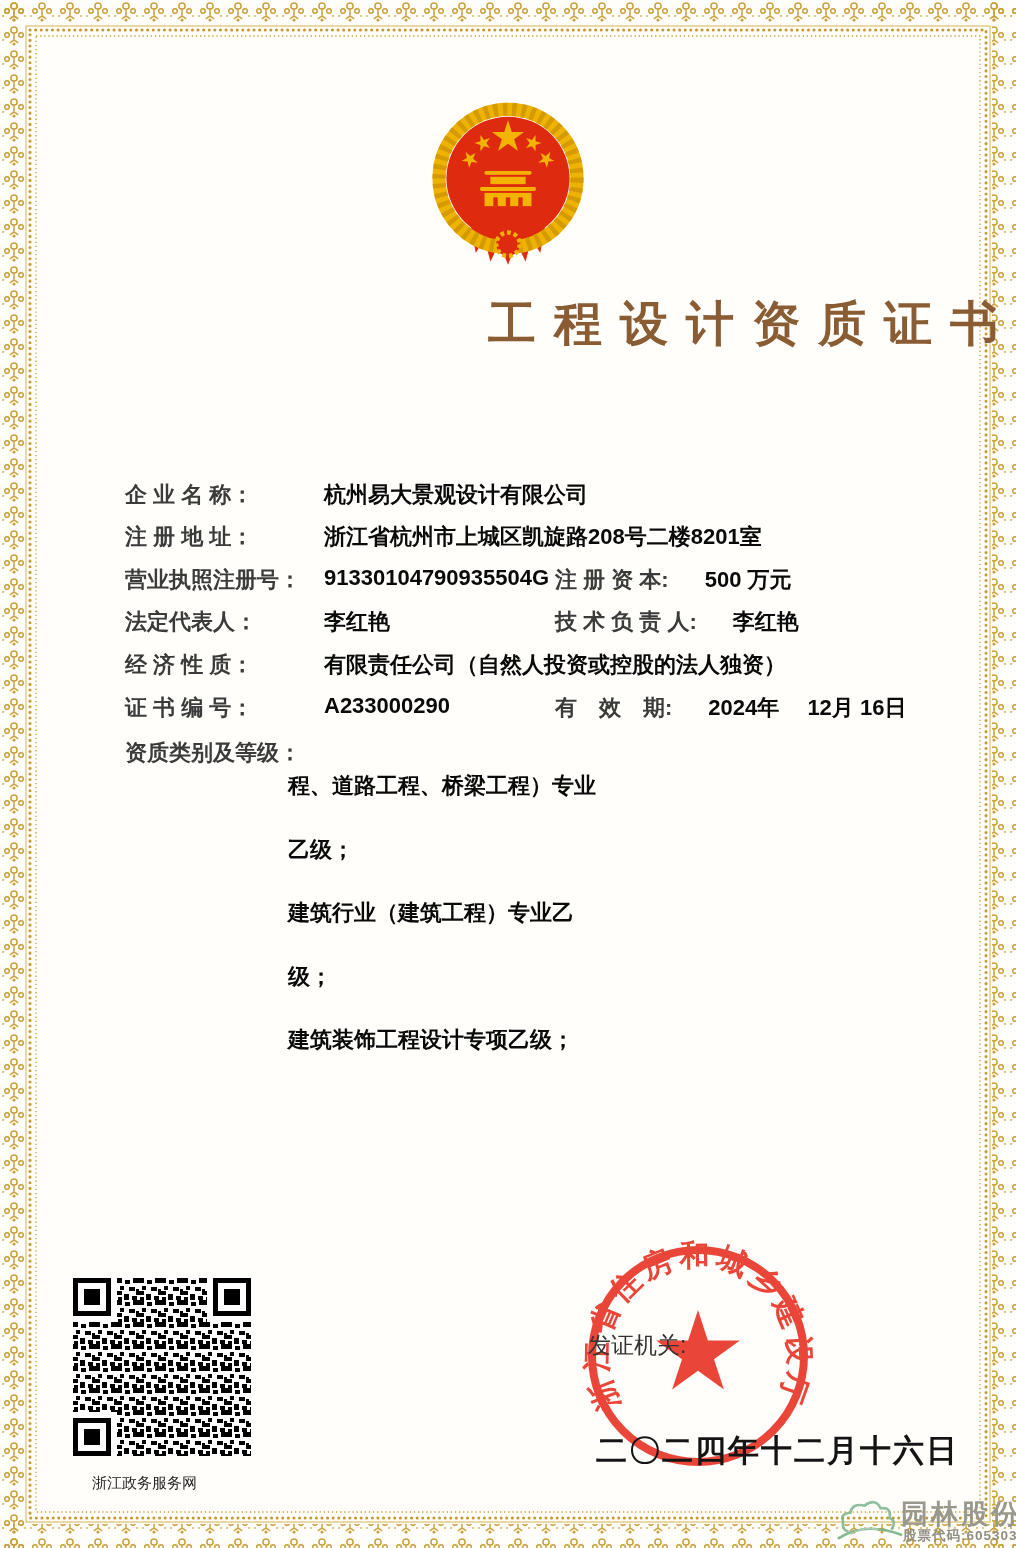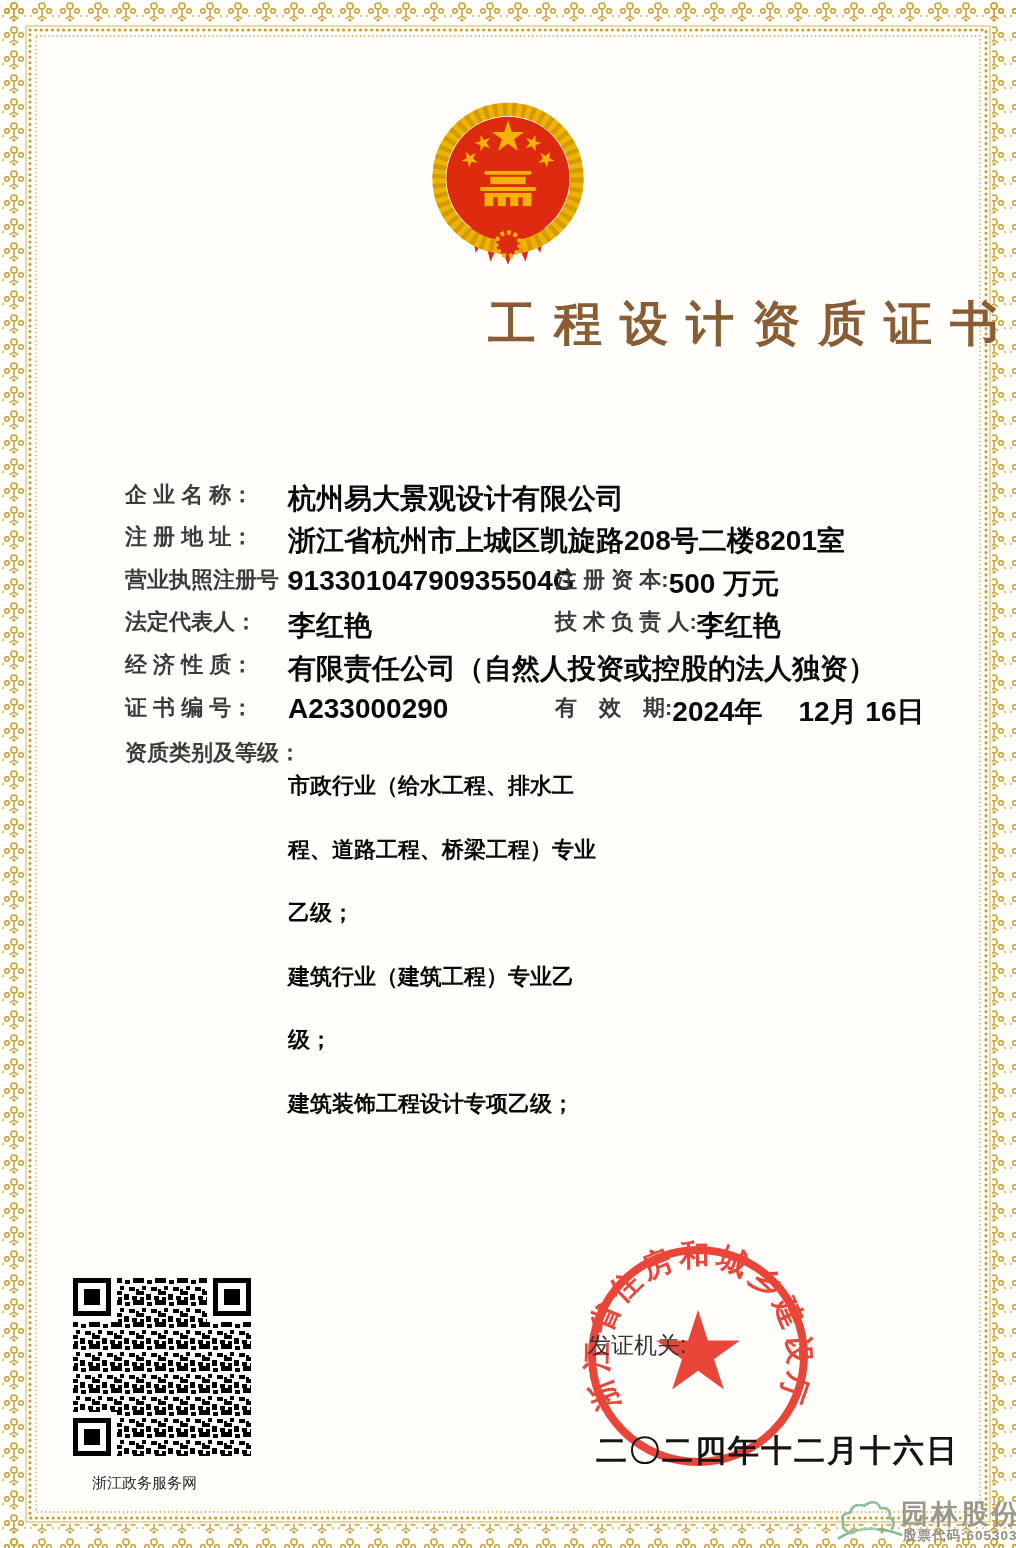--- a/index.html
+++ b/index.html
@@ -15,21 +15,21 @@
   
   .emblem{position:absolute; left:420px; top:96px; width:176px; height:188px; z-index:2;}
   
   .title{
     position:absolute; top:292px; left:0; width:100%; text-align:right;
     font-size:48px; font-weight:bold; color:#8a5c34;
     letter-spacing:18px; text-indent:18px; z-index:2;
   }
   
   .flabel{font-size:22px; font-weight:bold; color:#3b3b3b; z-index:2;}
-  .fvalue{font-size:28px; font-weight:bold; color:#0a0a0a; z-index:2;}
+  .fvalue{font-size:22px; font-weight:bold; color:#0a0a0a; z-index:2;margin-left:36px;}
   .col1l{left:125px;}
   .col1v{left:288px;}
   .col2{left:555px;}
   .inline-pair{display:flex; z-index:2;}
   .qual-lines div{font-size:22px; font-weight:bold; color:#0a0a0a; line-height:27.5px; white-space:pre;}
   
   .qr{position:absolute; left:73px; top:1278px; width:178px; height:178px; z-index:2;}
   .qr-caption{left:92px; top:1474px; font-size:15px; color:#262626; z-index:2;}
   
   .seal{position:absolute; left:578px; top:1236px; width:240px; height:240px; z-index:3; opacity:.93;}
@@ -130,21 +130,20 @@
   <span class="abs fvalue col1v" style="top:650px">有限责任公司（自然人投资或控股的法人独资）</span>
 
   <span class="abs flabel col1l" style="top:693px">证 书 编 号：</span>
   <span class="abs fvalue col1v" style="top:693px">A233000290</span>
   <div class="abs inline-pair col2" style="top:693px">
     <span class="flabel">有　效　期:</span><span class="fvalue">2024年　 12月 16日</span>
   </div>
 
   <span class="abs flabel col1l" style="top:738px">资质类别及等级：</span>
   <div class="abs qual-lines" style="left:288px; top:736px">
-    <div>市政行业（给水工程、排水工</div>
     <div>程、道路工程、桥梁工程）专业</div>
     <div>乙级；</div>
     <div>建筑行业（建筑工程）专业乙</div>
     <div>级；</div>
     <div>建筑装饰工程设计专项乙级；</div>
   </div>
 
   <svg class="qr" viewBox="0 0 178 178" xmlns="http://www.w3.org/2000/svg">
     <defs>
       <pattern id="qrp" width="22" height="22" patternUnits="userSpaceOnUse">

